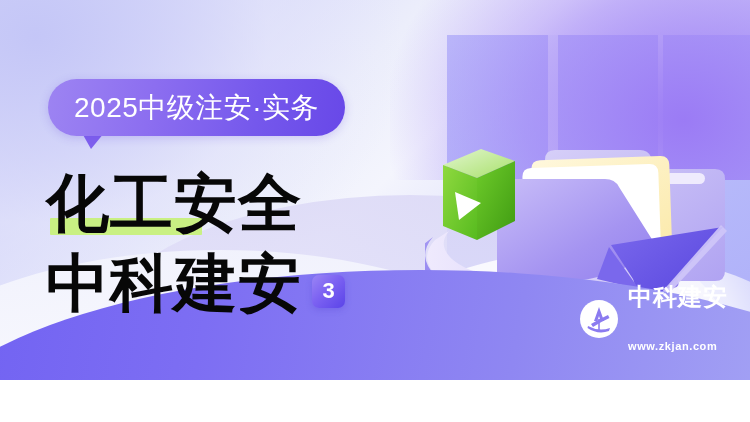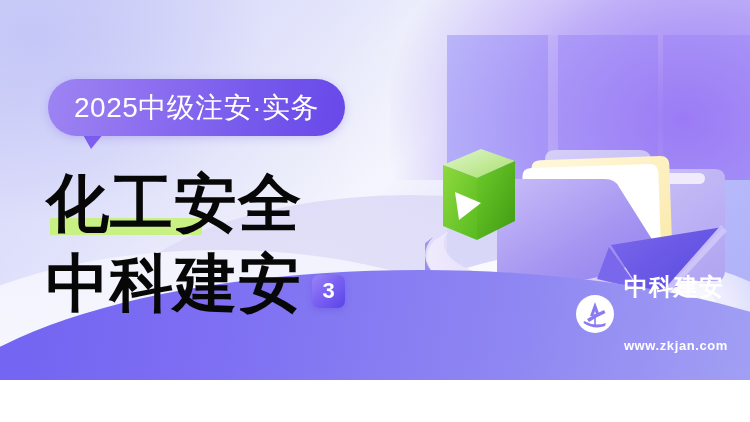--- a/index.html
+++ b/index.html
@@ -117,22 +117,22 @@
     position:absolute;right:22px;bottom:28px;
     display:flex;align-items:center;gap:9px;
   }
   .logo-mark{width:40px;height:40px;flex:0 0 auto;}
   .logo-txt{display:flex;flex-direction:column;line-height:1;gap:20px;}
   .logo-name{
     color:#ffffff;font-size:24px;font-weight:700;letter-spacing:1px;
     font-family:"Liberation Sans","DejaVu Sans",sans-serif;
   }
   .logo-url{
-    color:#ffffff;font-size:13px;font-weight:700;letter-spacing:.6px;
-    margin-top:20px;font-family:"Liberation Sans","DejaVu Sans",sans-serif;
+    color:#ffffff;font-size:11px;font-weight:700;letter-spacing:.6px;
+    margin-top:12px;font-family:"Liberation Sans","DejaVu Sans",sans-serif;
   }
 </style>
 </head>
 <body>
 
 <div class="banner">
 
   <div class="bg-left-wash"></div>
   <div class="panel p1"></div>
   <div class="panel p2"></div>

